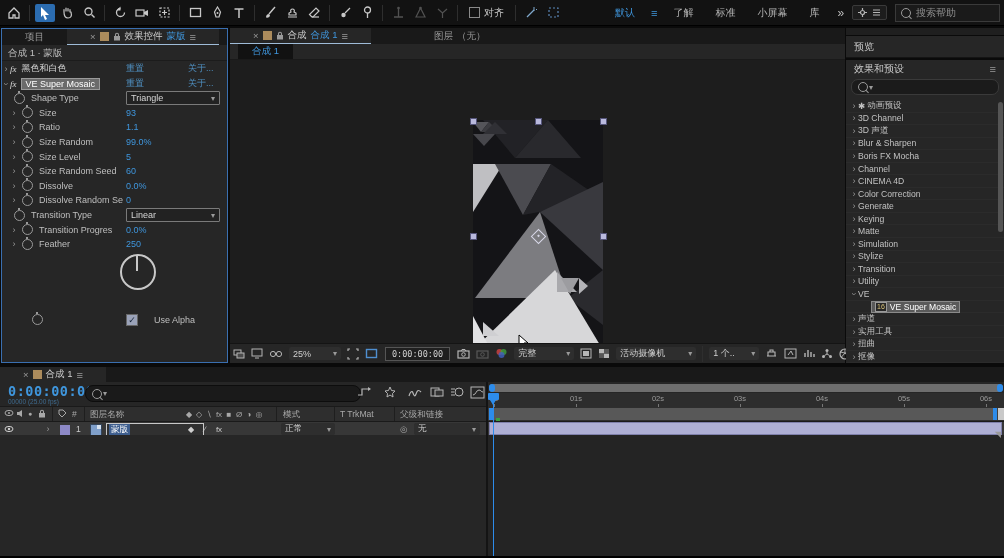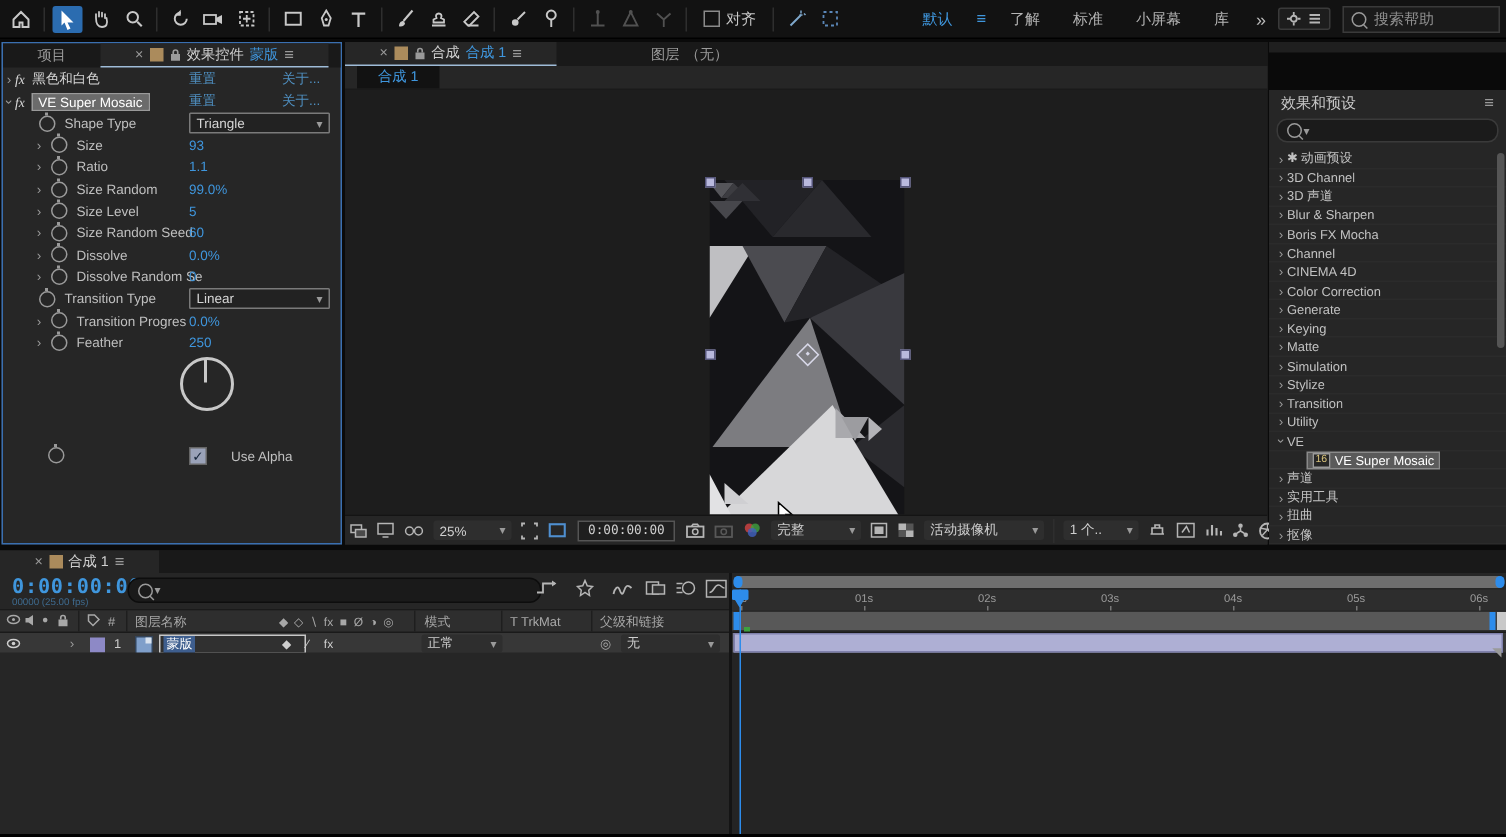--- a/index.html
+++ b/index.html
@@ -40,21 +40,21 @@
   .chev.down{transform:rotate(90deg)}
   
   #ecpanel{left:1px;top:28px;width:227px;height:335px;border:1px solid #3a6fb0;box-sizing:border-box}
   #ec-comp-line{height:15px;line-height:15px;padding-left:6px;color:#bdbdbd;border-bottom:1px solid #1c1c1c;font-size:9.5px}
   .erow{height:15px;display:flex;align-items:center;font-size:9px;position:relative}
   .erow .fxg{font-style:italic;color:#ddd;font-family:"Liberation Serif",serif;margin-right:5px}
   .erow .ename{color:#d5d5d5}
   .erow .ename.sel{background:#6b6b6b;color:#fff;padding:0 4px;outline:1px solid #9a9a9a}
   .erow .reset{position:absolute;left:124px;color:#4f8fc0}
   .erow .about{position:absolute;left:186px;color:#4f8fc0}
-  .prow{height:14.6px;display:flex;align-items:center;font-size:9px;position:relative;padding-left:20px}
+  .prow{height:14.6px;display:flex;align-items:center;font-size:9px;position:relative;padding-left:8px}
   .sw{width:9px;height:9px;border:1px solid #9a9a9a;border-radius:50%;position:relative;margin:0 6px 0 4px;flex:0 0 auto}
   .sw::before{content:"";position:absolute;left:3px;top:-3px;width:2px;height:2px;background:#9a9a9a}
   .pname{color:#bfbfbf;white-space:nowrap}
   .pval{position:absolute;left:124px;color:#3f96dd}
   .dd{display:flex;align-items:center;justify-content:space-between;background:#222;border:1px solid #7a7a7a;
     color:#d5d5d5;padding:0 4px;height:12px;border-radius:1px;font-size:9px}
   .pdd{position:absolute;left:124px;width:84px}
   .caret{color:#9a9a9a;font-size:8px;margin-left:4px}
   #dialrow{height:46px;position:relative}
   #dial{position:absolute;left:118px;top:2px;width:32px;height:32px;border:2px solid #c8c8c8;border-radius:50%}
@@ -310,20 +310,21 @@
         <span class="tansq"></span>
         <svg width="8" height="9" viewBox="0 0 8 9">
             <rect x="1" y="4" width="6" height="4.5" fill="#9a9a9a"></rect>
             <path d="M2.5 4V2.8a1.5 1.5 0 0 1 3 0V4" fill="none" stroke="#9a9a9a" stroke-width="1.1"></path>
           </svg>
         <span>效果控件</span>
         <span class="blue">蒙版</span>
         <span class="menug">≡</span>
       </span>
     </div>
+    <div id="ec-comp-line">合成 1 · 蒙版</div>
 
     <div>
 
         <div class="erow">
           <span class="chev">›</span>
 
           <span class="fxg">fx</span>
           <span class="ename">黑色和白色</span>
           <span class="reset">重置</span>
           <span class="about">关于...</span>
@@ -622,20 +623,23 @@
           <svg width="12" height="12" viewBox="0 0 12 12">
             <circle cx="6" cy="6" r="5" fill="none" stroke="#b5b5b5" stroke-width="1.2"></circle>
             <path d="M6 1v4l3.5 4M6 5L2.5 9M6 5l5-1M6 5L1 4" stroke="#b5b5b5" stroke-width=".9"></path>
           </svg>
         </span>
       <span id="exposure">+0.0</span>
     </div>
   </div>
 
   <div id="rtop" class="abs"></div>
+  <div id="preview" class="panel">
+    <span>预览</span>
+  </div>
   <div id="fxp" class="panel">
     <div id="fxp-head">
       <span>效果和预设</span>
       <span class="menug">≡</span>
     </div>
     <div id="fxp-search">
       <span class="mag"></span>
       <span class="caret" style="margin-left:-2px">▾</span>
     </div>
     <div id="fxp-list">

